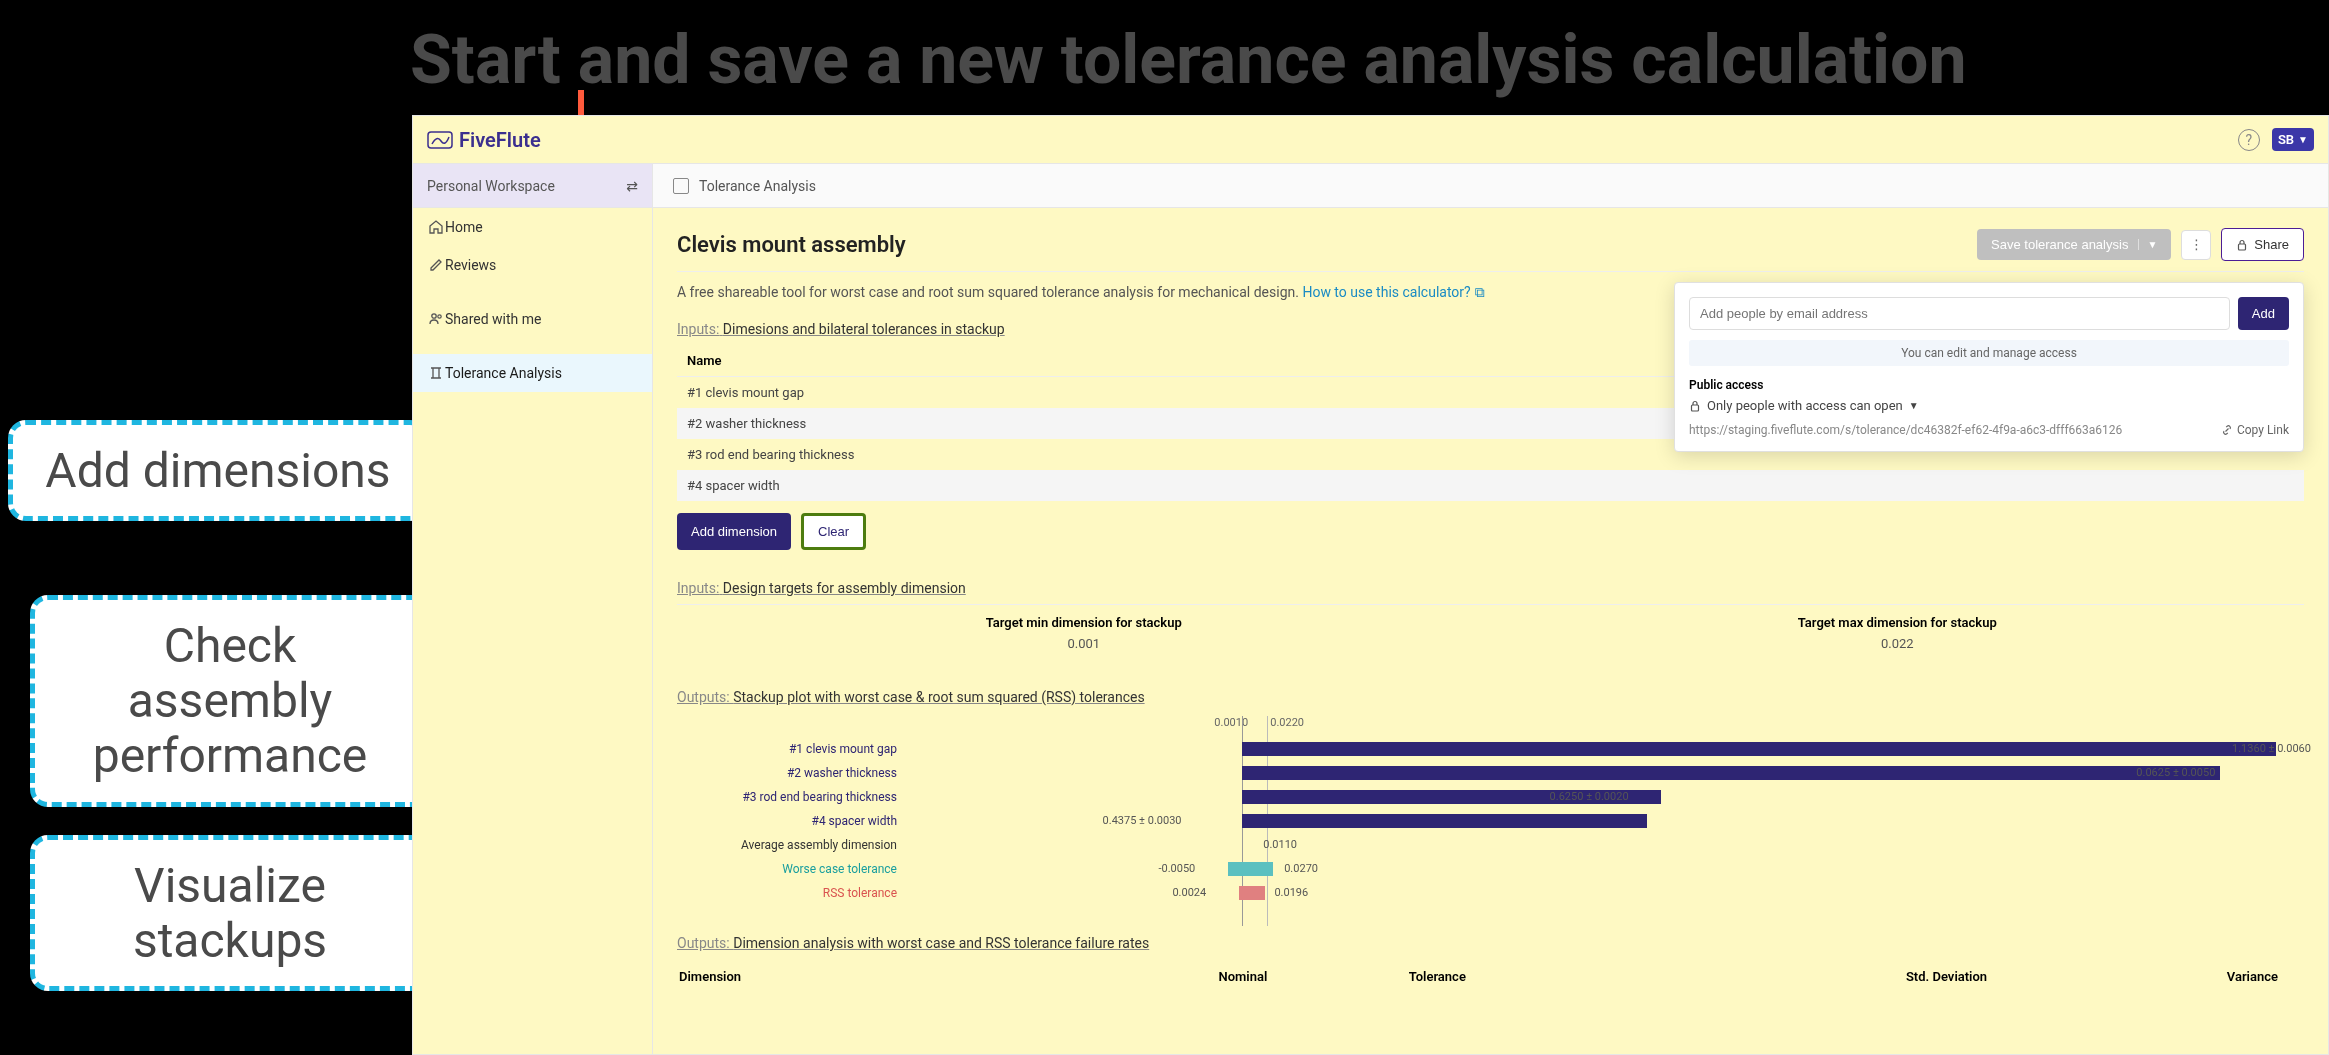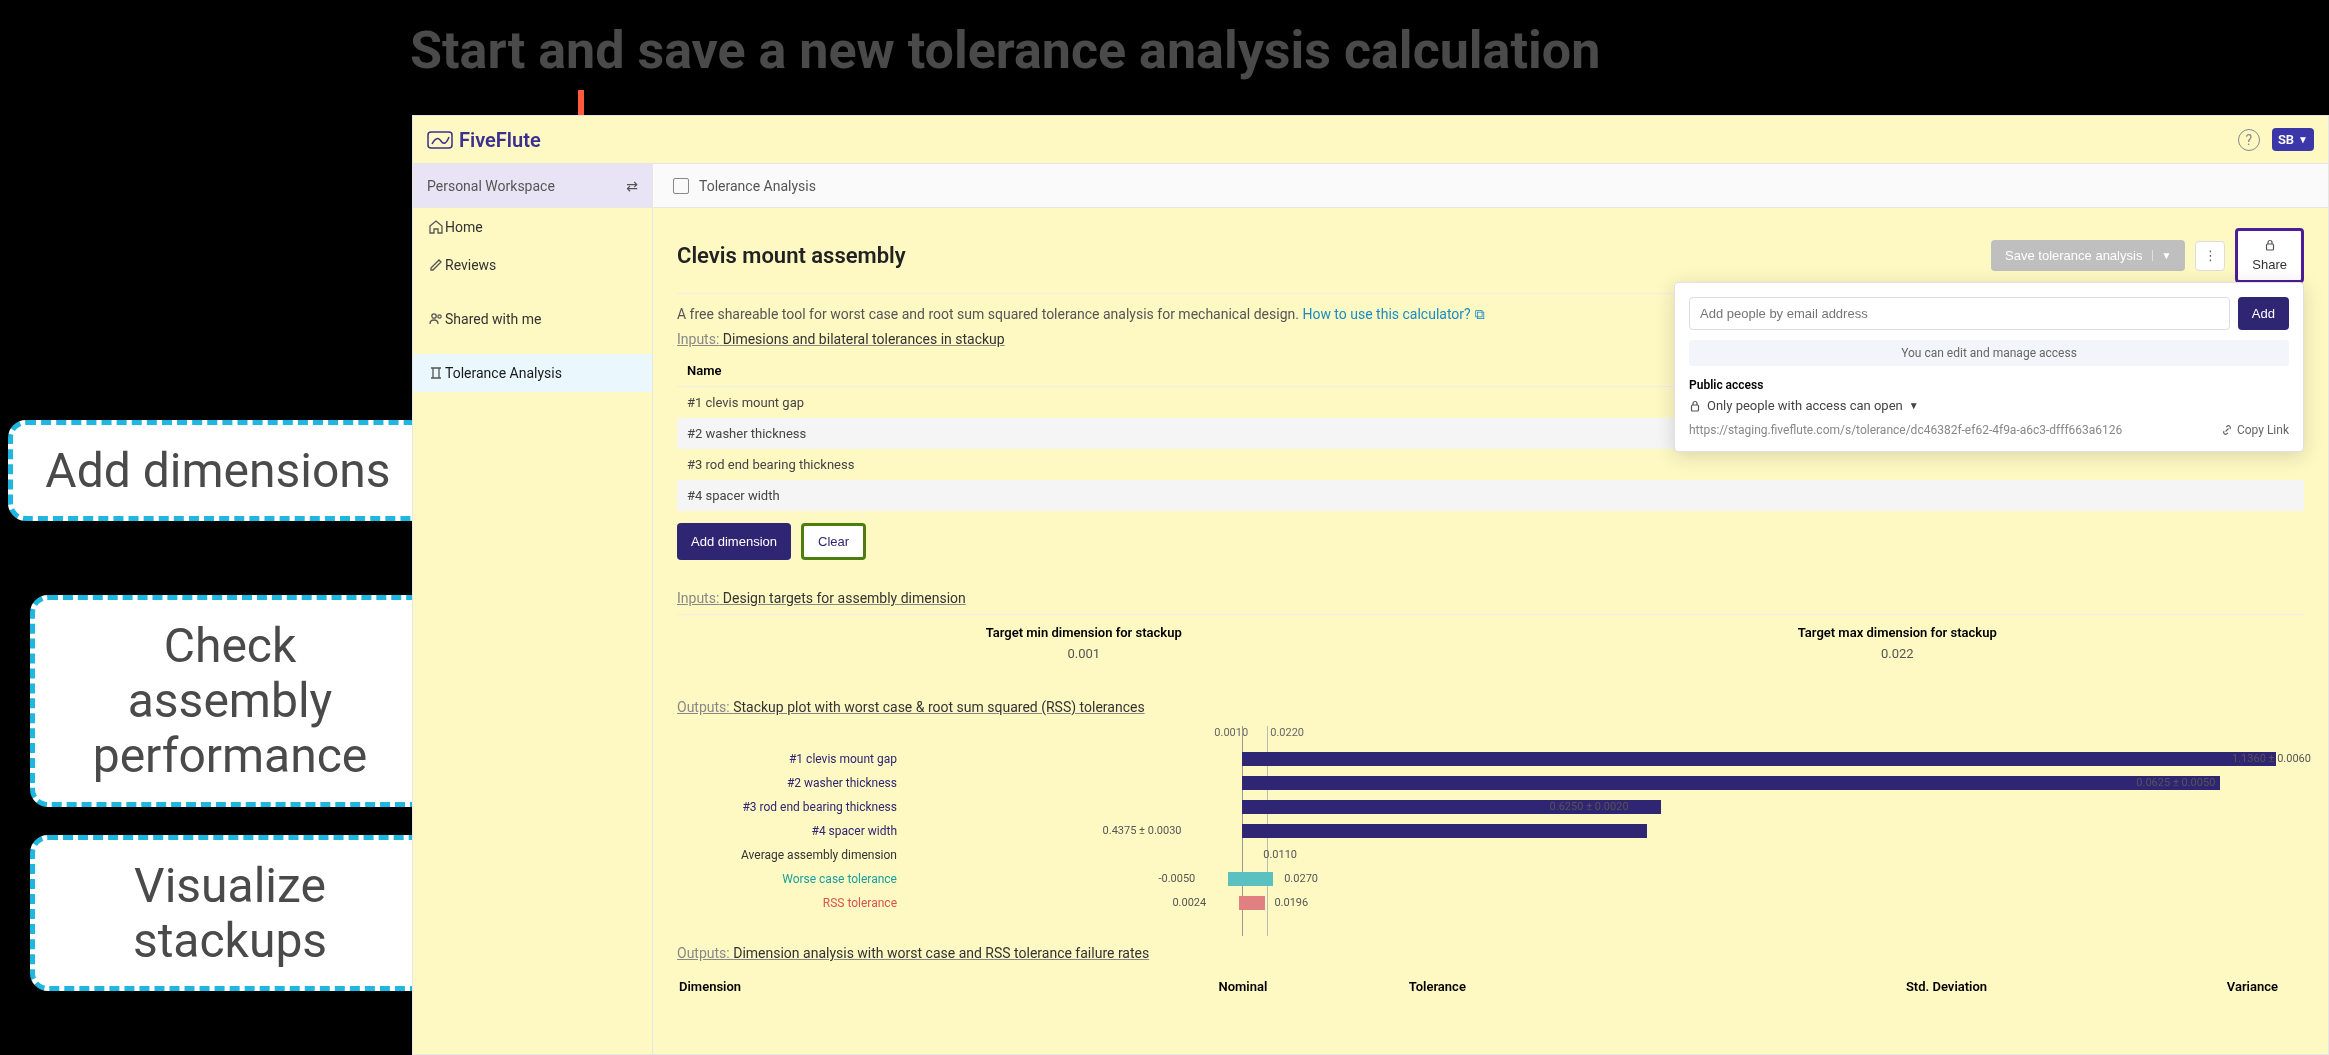--- a/index.html
+++ b/index.html
@@ -1,18 +1,18 @@
 <!DOCTYPE html>
 <html><head>
 <meta charset="utf-8">
 <style>
 * { box-sizing: border-box; margin: 0; padding: 0; }
 body { font-family: -apple-system, BlinkMacSystemFont, "Segoe UI", Roboto, sans-serif; background: #000; width: 2329px; height: 1055px; position: relative; overflow: hidden; }
 
-.annotation-title { position: absolute; top: 20px; left: 410px; font-size: 52px; font-weight: 700; color: #4a4a4a; }
+.annotation-title { position: absolute; top: 20px; left: 410px; font-size: 68px; font-weight: 700; color: #4a4a4a; }
 .annotation-arrow { position: absolute; top: 90px; left: 578px; width: 6px; height: 280px; background: #ff5a3c; }
 .annotation-arrow::after { content: ''; position: absolute; bottom: -12px; left: -10px; border-left: 13px solid transparent; border-right: 13px solid transparent; border-top: 20px solid #ff5a3c; }
 
 .annotation-box { position: absolute; border: 5px dashed #1fb6e0; border-radius: 18px; background: #fff; padding: 18px 30px; font-size: 48px; color: #4a4a4a; text-align: center; line-height: 1.15; }
 .ann-add { top: 420px; left: 8px; width: 420px; }
 .ann-check { top: 595px; left: 30px; width: 400px; }
 .ann-viz { top: 835px; left: 30px; width: 400px; }
 .ann-share { top: 480px; left: 1545px; width: 755px; font-size: 58px; }
 
 .app-frame { position: absolute; top: 115px; left: 412px; width: 1917px; height: 940px; background: #fef9c3; border: 1px solid #e6e6e6; transform: scale(1); transform-origin: top left; }
@@ -39,23 +39,23 @@
 .breadcrumb-bar .bc-icon { width: 16px; height: 16px; border: 1.5px solid #888; border-radius: 2px; }
 
 .content { padding: 20px 24px; position: relative; }
 .page-header { display: flex; align-items: center; justify-content: space-between; margin-bottom: 10px; }
 .page-title { font-size: 22px; font-weight: 600; color: #222; }
 .header-actions { display: flex; align-items: center; gap: 10px; }
 .btn { border-radius: 4px; padding: 8px 14px; font-size: 13px; cursor: pointer; border: none; display: inline-flex; align-items: center; gap: 6px; }
 .btn-save { background: #bfbfbf; color: #fff; }
 .btn-save .caret { border-left: 1px solid rgba(255,255,255,0.5); padding-left: 8px; margin-left: 4px; font-size: 10px; }
 .btn-icon { width: 30px; height: 30px; border: 1px solid #ddd; border-radius: 4px; display: flex; align-items: center; justify-content: center; color: #666; background: #fff; }
-.btn-share { border: 3px solid #4c1d95; background: #fff; color: #333; flex-direction: column; }
-
-.subtitle-row { border-top: 1px solid #eee; padding-top: 12px; font-size: 14px; color: #555; margin-bottom: 8px; }
+.btn-share { border: 1px solid #4c1d95; background: #fff; color: #333; }
+
+.subtitle-row { border-top: 1px solid #eee; padding-top: 12px; font-size: 14px; color: #555; margin-bottom: 20px; }
 .subtitle-row a { color: #1a8bc4; text-decoration: none; }
 .ext-icon { display: inline-block; margin-left: 4px; }
 
 .section-label { font-size: 14px; color: #888; margin-bottom: 8px; text-decoration: underline; }
 .section-label .strong { color: #333; }
 
 .dim-table { width: 100%; border-collapse: collapse; margin-bottom: 12px; }
 .dim-table th { text-align: left; font-size: 13px; font-weight: 600; padding: 8px 10px; border-bottom: 1px solid #eee; }
 .dim-table td { font-size: 13px; padding: 8px 10px; color: #444; }
 .dim-table tr:nth-child(even) td { background: #f5f5f5; }

